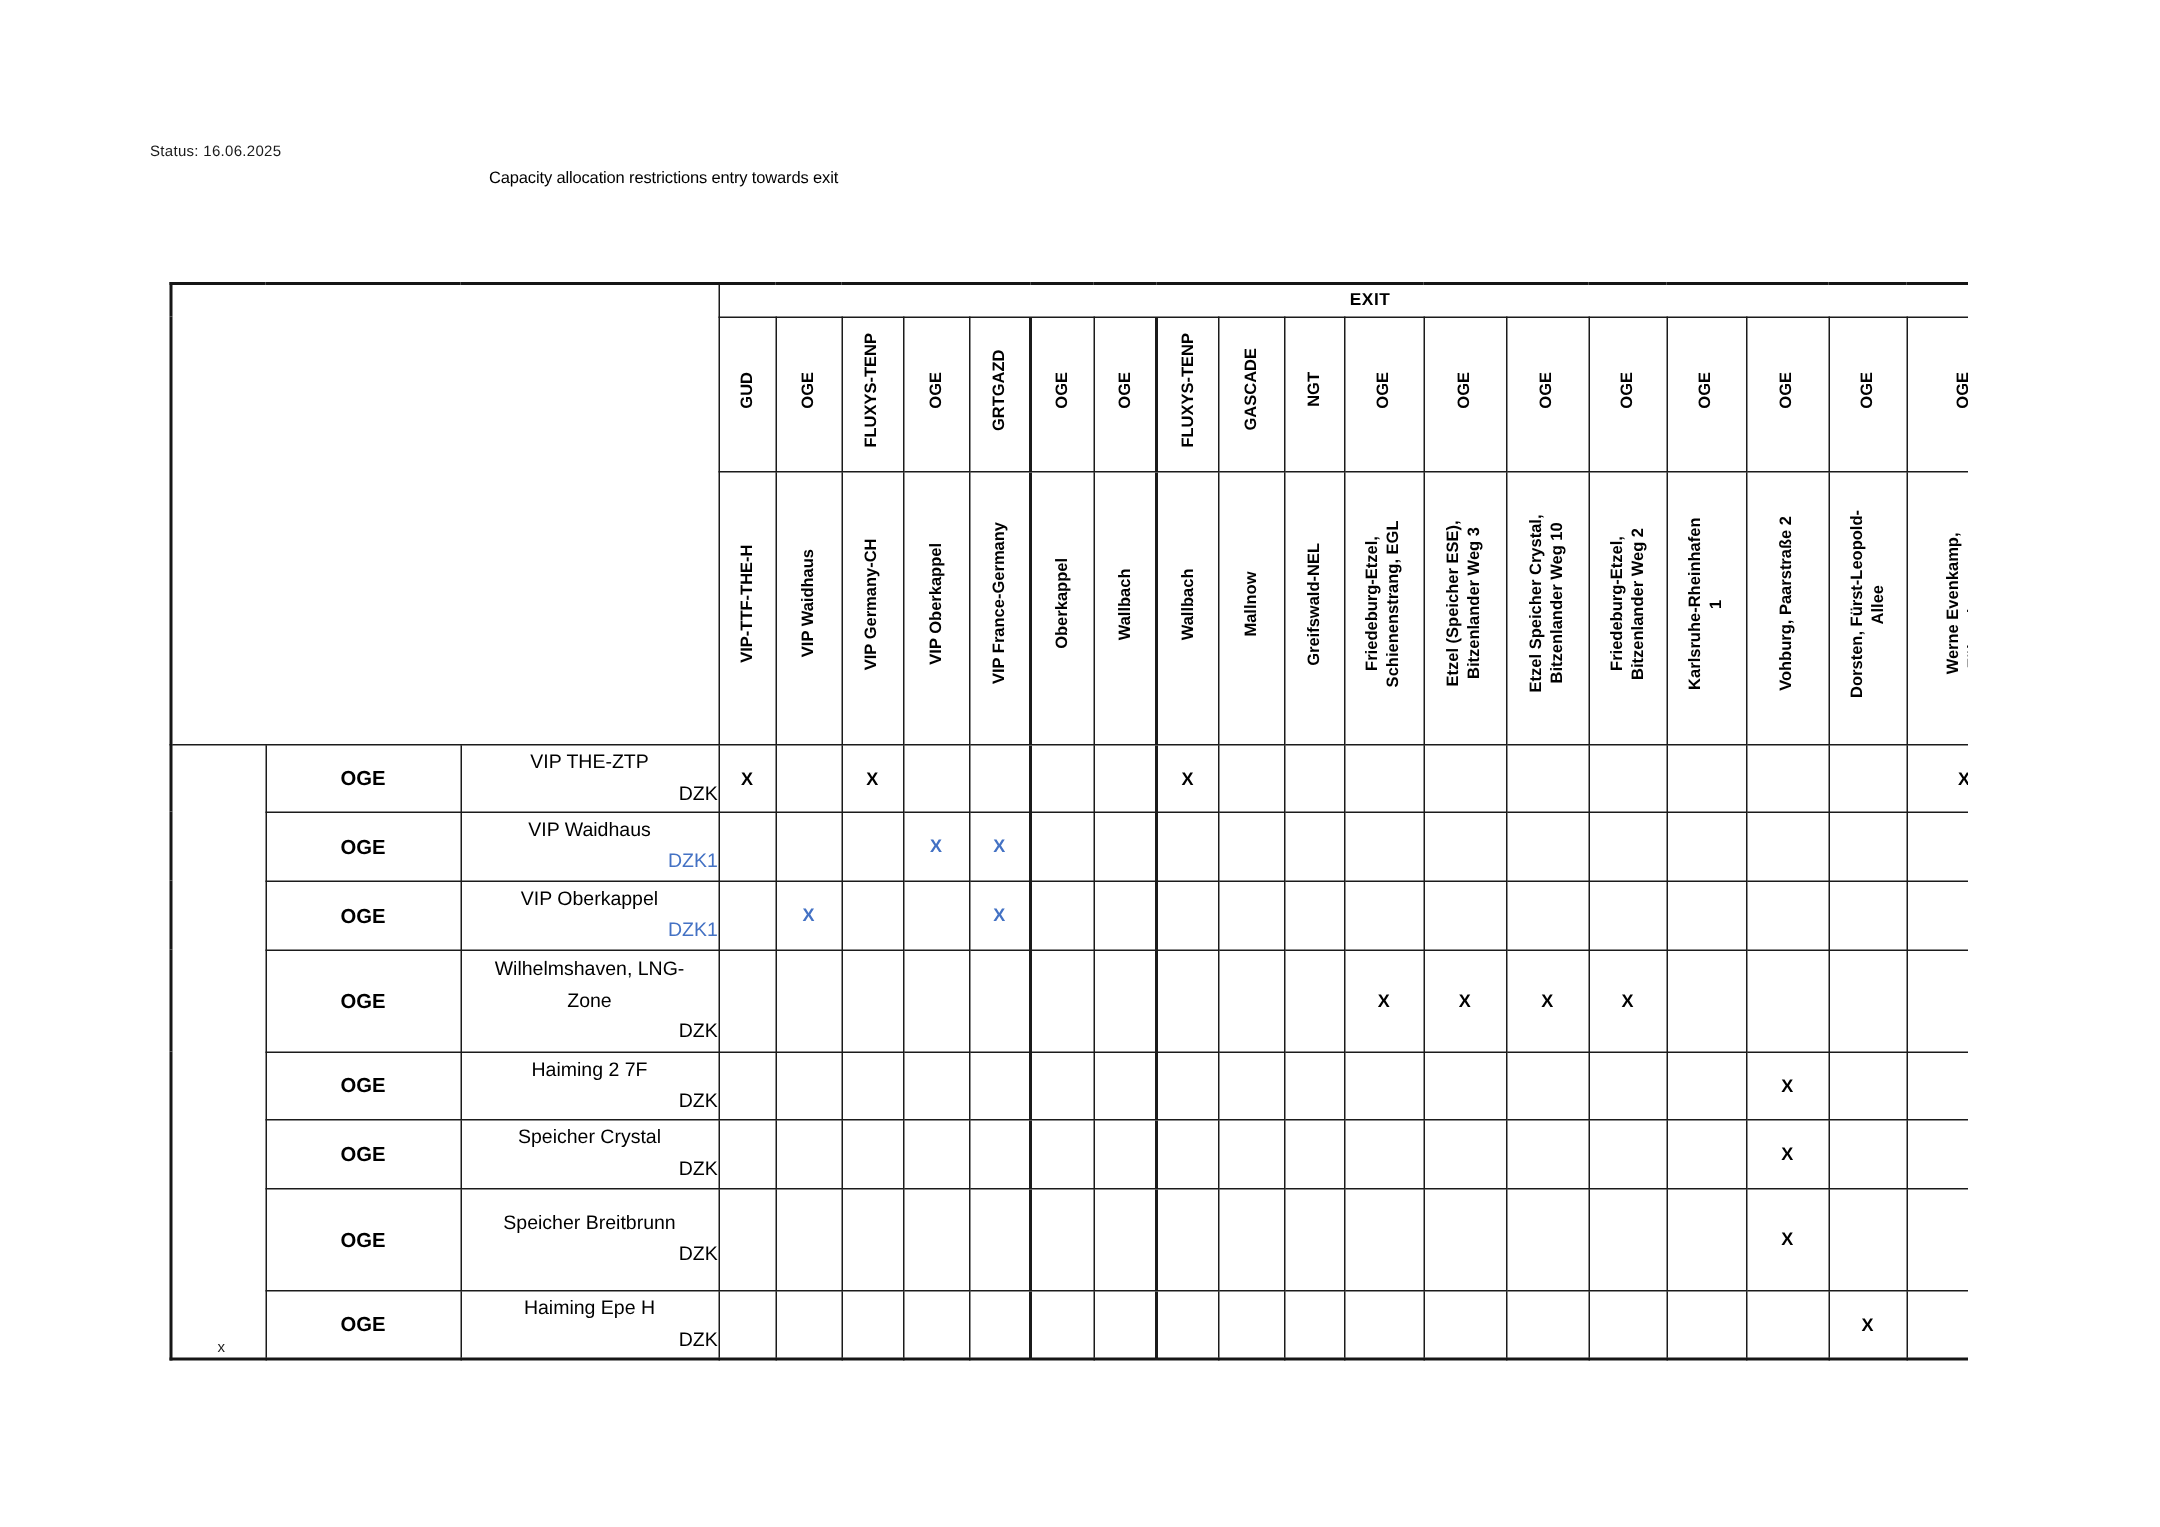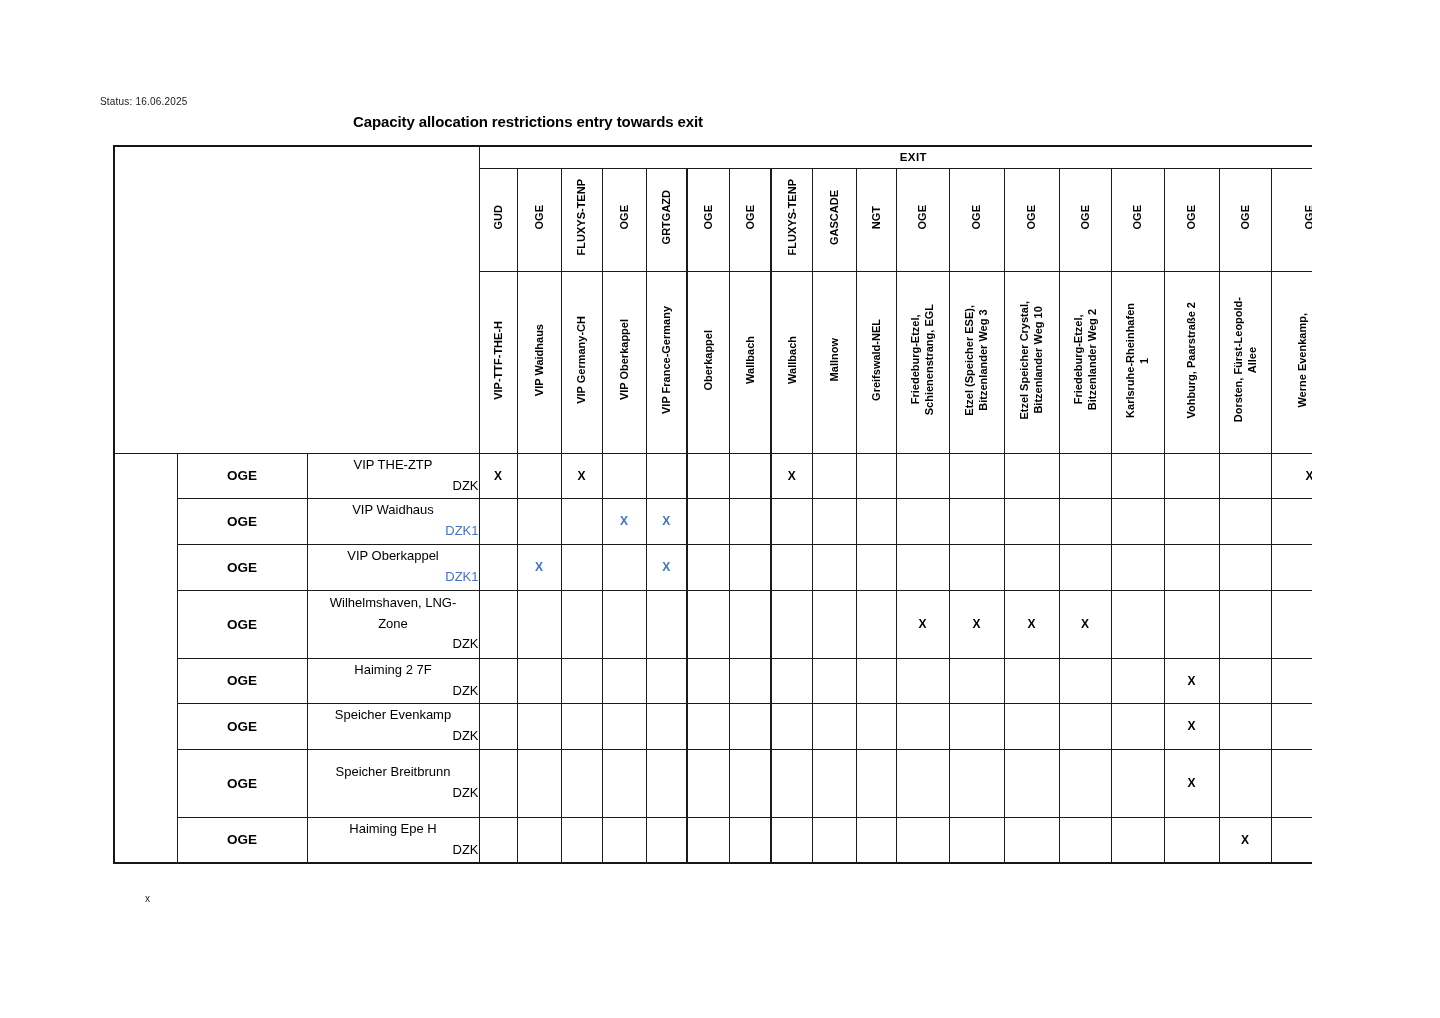--- a/index.html
+++ b/index.html
@@ -1,23 +1,23 @@
 <!DOCTYPE html>
 <html><head>
 <meta charset="utf-8">
 <style>
   html,body{margin:0;padding:0;background:#ffffff;}
   .page{
     position:relative;width:1312px;height:1018px;background:#ffffff;
     font-family:"Liberation Sans",sans-serif;color:#000;overflow:hidden;
   }
   .status{position:absolute;left:100px;top:96px;font-size:10px;color:#1a1a1a;letter-spacing:.2px;}
-  .doc-title{position:absolute;left:353px;top:113px;font-size:15px;font-weight:bold;letter-spacing:-.1px;color:#000;}
+  .doc-title{position:absolute;left:326px;top:113px;font-size:11px;font-weight:normal;letter-spacing:-.1px;color:#000;}
   .table-wrap{position:absolute;left:113px;top:145px;}
-  table.grid{border-collapse:collapse;table-layout:fixed;width:1234px;border:2.5px solid #161616;}
+  table.grid{border-collapse:collapse;table-layout:fixed;width:1234px;border:2.5px solid #161616;margin-top:43px;}
   table.grid td{border:1.5px solid #1b1b1b;padding:0;text-align:center;vertical-align:middle;overflow:hidden;background:#fff;}
   td.corner{border-right-width:2px;}
   td.exit{font-weight:bold;font-size:11.5px;letter-spacing:.4px;}
   td.thickR{border-right-width:2.5px !important;}
   .vtext{
     display:inline-block;writing-mode:vertical-rl;transform:rotate(180deg);
     white-space:pre-line;font-weight:bold;font-size:11px;line-height:1.3;letter-spacing:0px;
   }
   td.tso .vtext{font-size:11px;}
   td.point{border-bottom-width:2px;}
@@ -239,21 +239,21 @@
             <td class="cell"></td>
             <td class="cell"></td>
             <td class="cell"></td>
             <td class="cell">X</td>
             <td class="cell"></td>
             <td class="cell"></td>
           </tr>
           <tr style="height:46px">
             <td class="rtso">OGE</td>
             <td class="rname">
-              <span class="nm">Speicher Evenkamp</span>
+              <span class="nm">Speicher Crystal</span>
               <span class="prod">DZK</span>
             </td>
             <td class="cell"></td>
             <td class="cell"></td>
             <td class="cell"></td>
             <td class="cell"></td>
             <td class="cell thickR"></td>
             <td class="cell"></td>
             <td class="cell thickR"></td>
             <td class="cell"></td>

